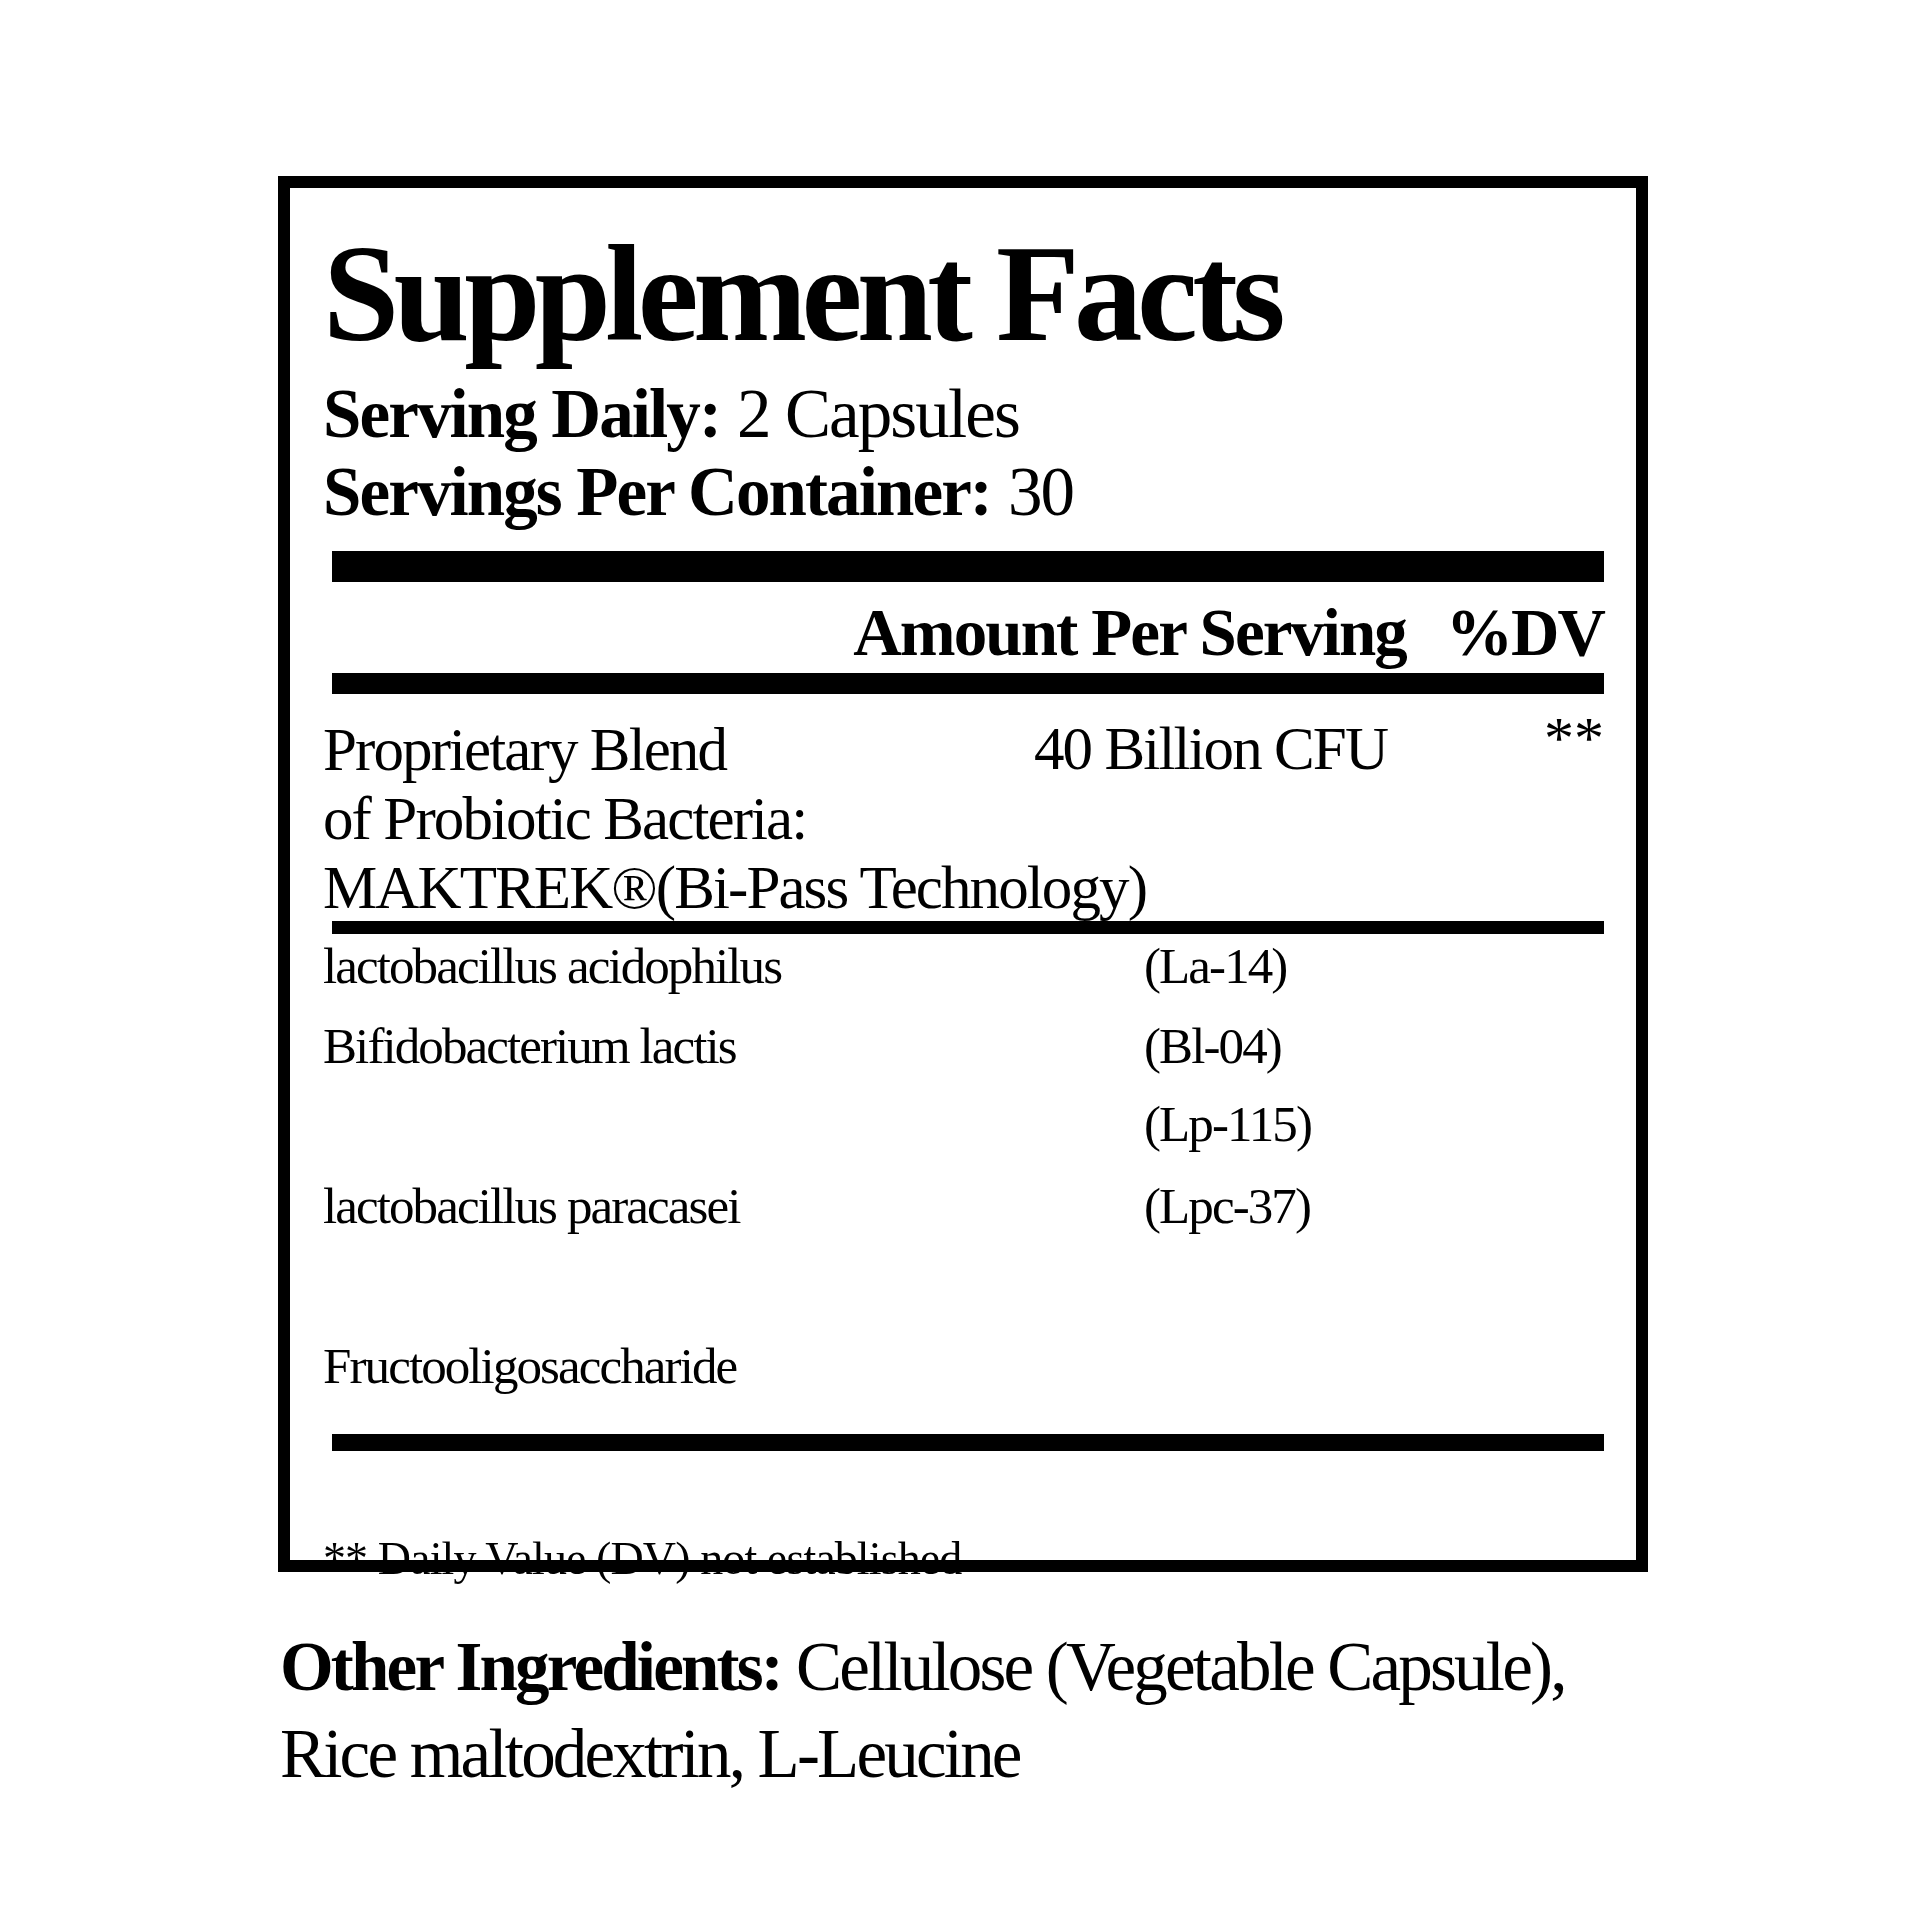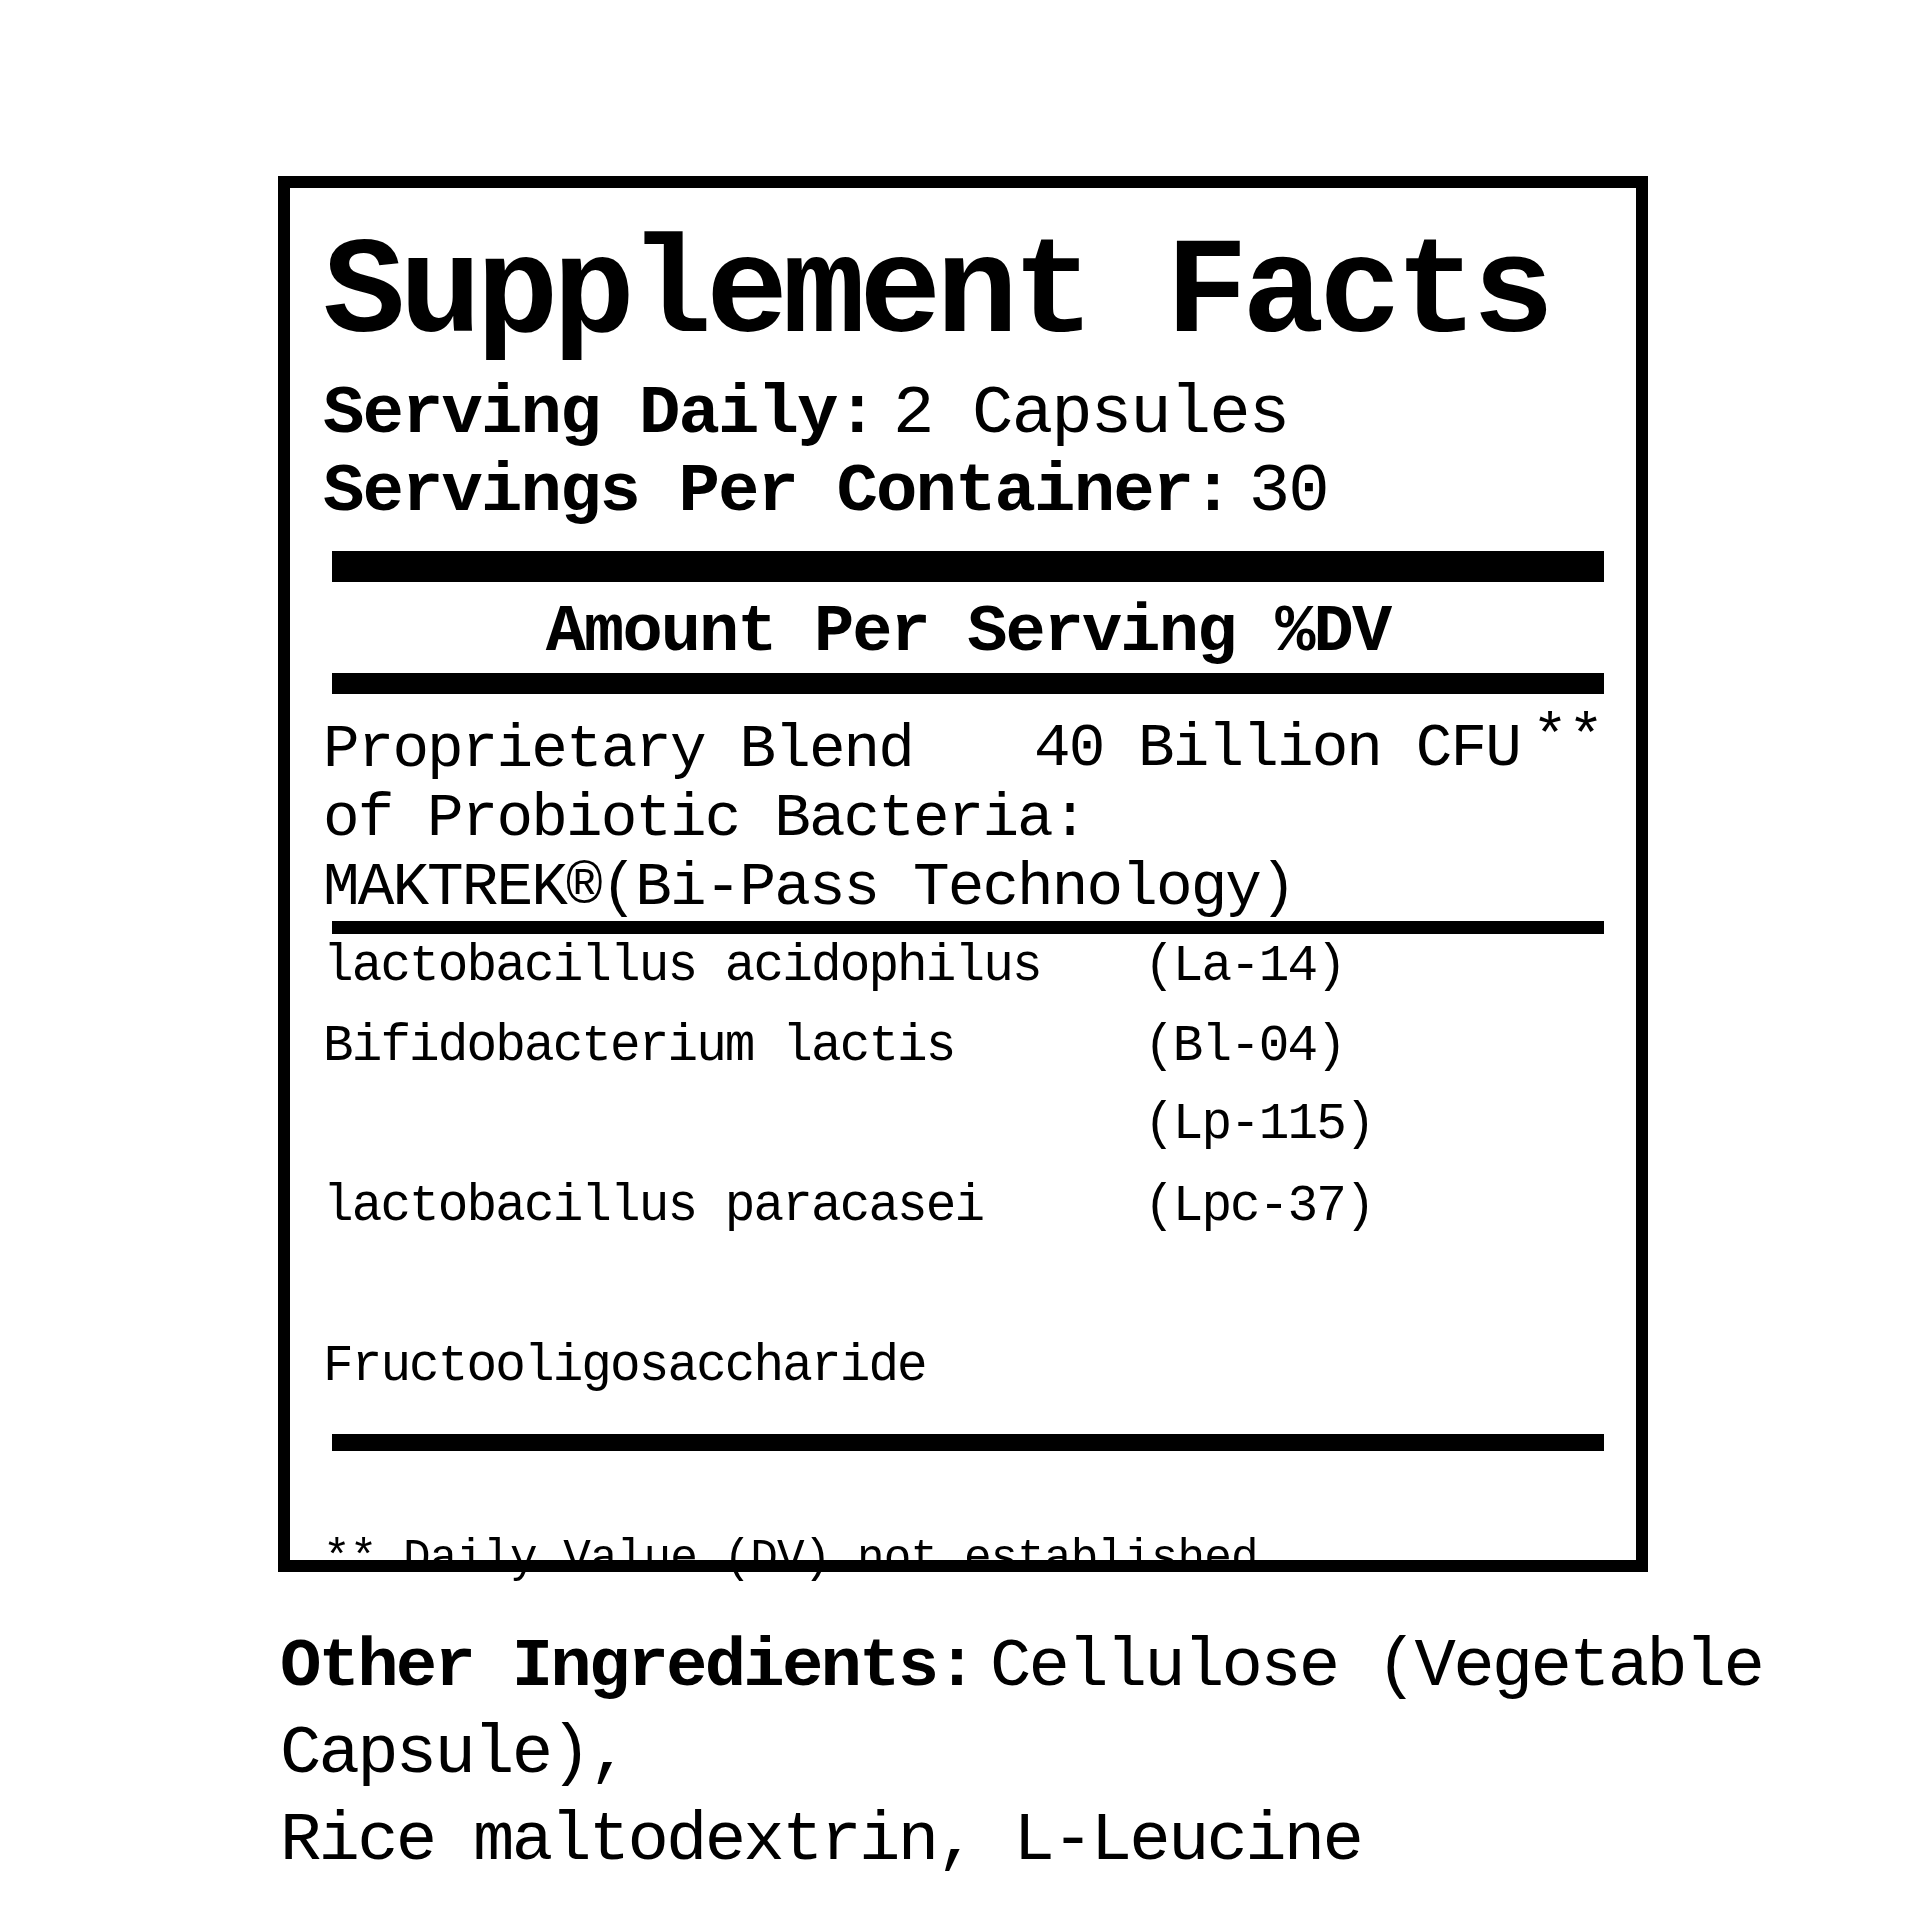--- a/index.html
+++ b/index.html
@@ -1,21 +1,21 @@
 <!DOCTYPE html>
 <html style="--ink: #000000; --paper: #ffffff;font-size:15px"><head>
 <meta charset="utf-8">
 <style>
   :root { --ink:#000000; --paper:#ffffff; }
   * { box-sizing:border-box; }
   body { margin:0; background:var(--paper); }
   .canvas {
     position:relative; width:1928px; height:1928px;
     background:var(--paper); color:var(--ink);
-    font-family:Liberation Mono, monospace;
+    font-family:Liberation Serif, serif;
     overflow:hidden;
   }
   .facts-box {
     position:absolute; left:278px; top:176px;
     width:1370px; height:1396px;
     border:12.2px solid var(--ink);
     background:var(--paper);
   }
   .title {
     position:absolute; left:33px; top:38px;
@@ -23,21 +23,21 @@
     letter-spacing:-5.6px; white-space:nowrap;
   }
   .serving-line {
     position:absolute; left:33px;
     font-size:69px; line-height:1; letter-spacing:-1.9px; white-space:nowrap;
   }
   .serving-line .lbl { font-weight:700; display:inline-block; margin-right:17px; }
   .bar { position:absolute; background:var(--ink); }
   .hdr-row {
     position:absolute; left:42px; top:411px; width:1272px;
-    text-align:center; font-size:67px; font-weight:700;
+    text-align:right; font-size:67px; font-weight:700;
     line-height:1; letter-spacing:-1.9px; white-space:nowrap;
   }
   .hdr-row .dv { display:inline-block; margin-left:40px; }
   .blend-name {
     position:absolute; left:33px; top:527px;
     font-size:61px; line-height:69px; letter-spacing:-1.9px; white-space:nowrap;
   }
   .blend-amount {
     position:absolute; left:744px; top:530px;
     font-size:61px; line-height:1; letter-spacing:-1.9px; white-space:nowrap;

